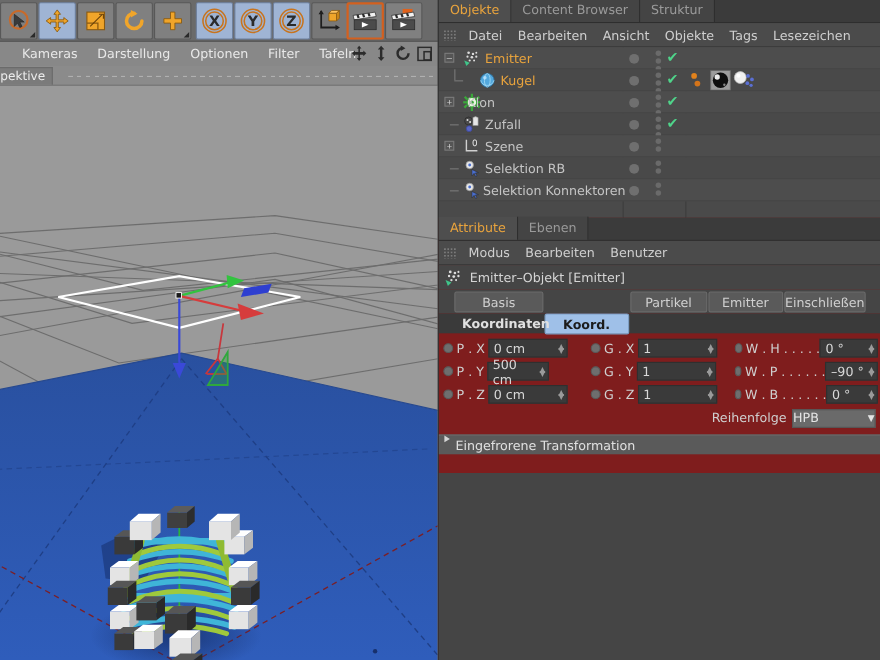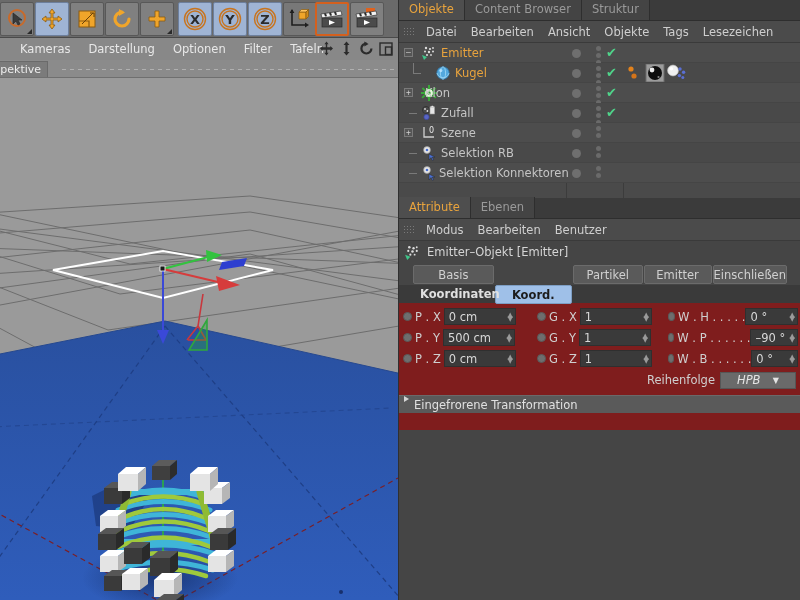--- a/index.html
+++ b/index.html
@@ -181,21 +181,21 @@
     display: flex; align-items: center; justify-content: space-between;
     padding: 0 2px 0 4px; margin-left: 3px;
   }
   .cfield span.v { font-size: 11.5px; color: #d8d8d8; }
   .spin { display: flex; flex-direction: column; line-height: 4px; color: #9a9a9a; font-size: 7px; }
   .reihen-row { display: flex; align-items: center; justify-content: flex-end; height: 22px; padding-right: 3px; }
   .reihen-lab { font-size: 11.5px; color: #cfcfcf; margin-right: 5px; }
   .dropdown {
     width: 76px; height: 17px; background: #6a6a6a; border: 1px solid #565656;
     display: flex; align-items: center; justify-content: space-between;
-    padding: 0 16px; font-size: 11.5px; color: #e4e4e4; font-style: italic;
+    padding: 0 0; font-size: 11.5px; color: #e4e4e4;
   }
   .collapse-row {
     height: 18px; line-height: 18px; background: #5a5a5a;
     margin-top: 4px; padding-left: 5px; font-size: 11.5px; color: #e0e0e0;
     display: flex; gap: 5px;
     border-top: 1px solid #6a6a6a;
   }
   .tri { width: 0; height: 0; border-left: 5px solid #d5d5d5; border-top: 3.5px solid transparent; border-bottom: 3.5px solid transparent; }
   #am-empty { position: absolute; left:0; right:0; top: 232px; bottom: 0; background: #454545; }
 </style>
@@ -808,21 +808,21 @@
               <span class="v">0 °</span>
               <span class="spin">▲<br>▼</span>
             </div>
           </div>
         </div>
 
         <div class="crow">
           <div class="cgrp" style="width:134px;">
             <div class="cdot"></div>
             <div class="clab">P . Y</div>
-            <div class="cfield" style="width:72px;">
+            <div class="cfield" style="width:56px;">
               <span class="v">500 cm</span>
               <span class="spin">▲<br>▼</span>
             </div>
           </div>
           <div class="cgrp" style="width:131px;">
             <div class="cdot"></div>
             <div class="clab">G . Y</div>
             <div class="cfield" style="width:72px;">
               <span class="v">1</span>
               <span class="spin">▲<br>▼</span>

